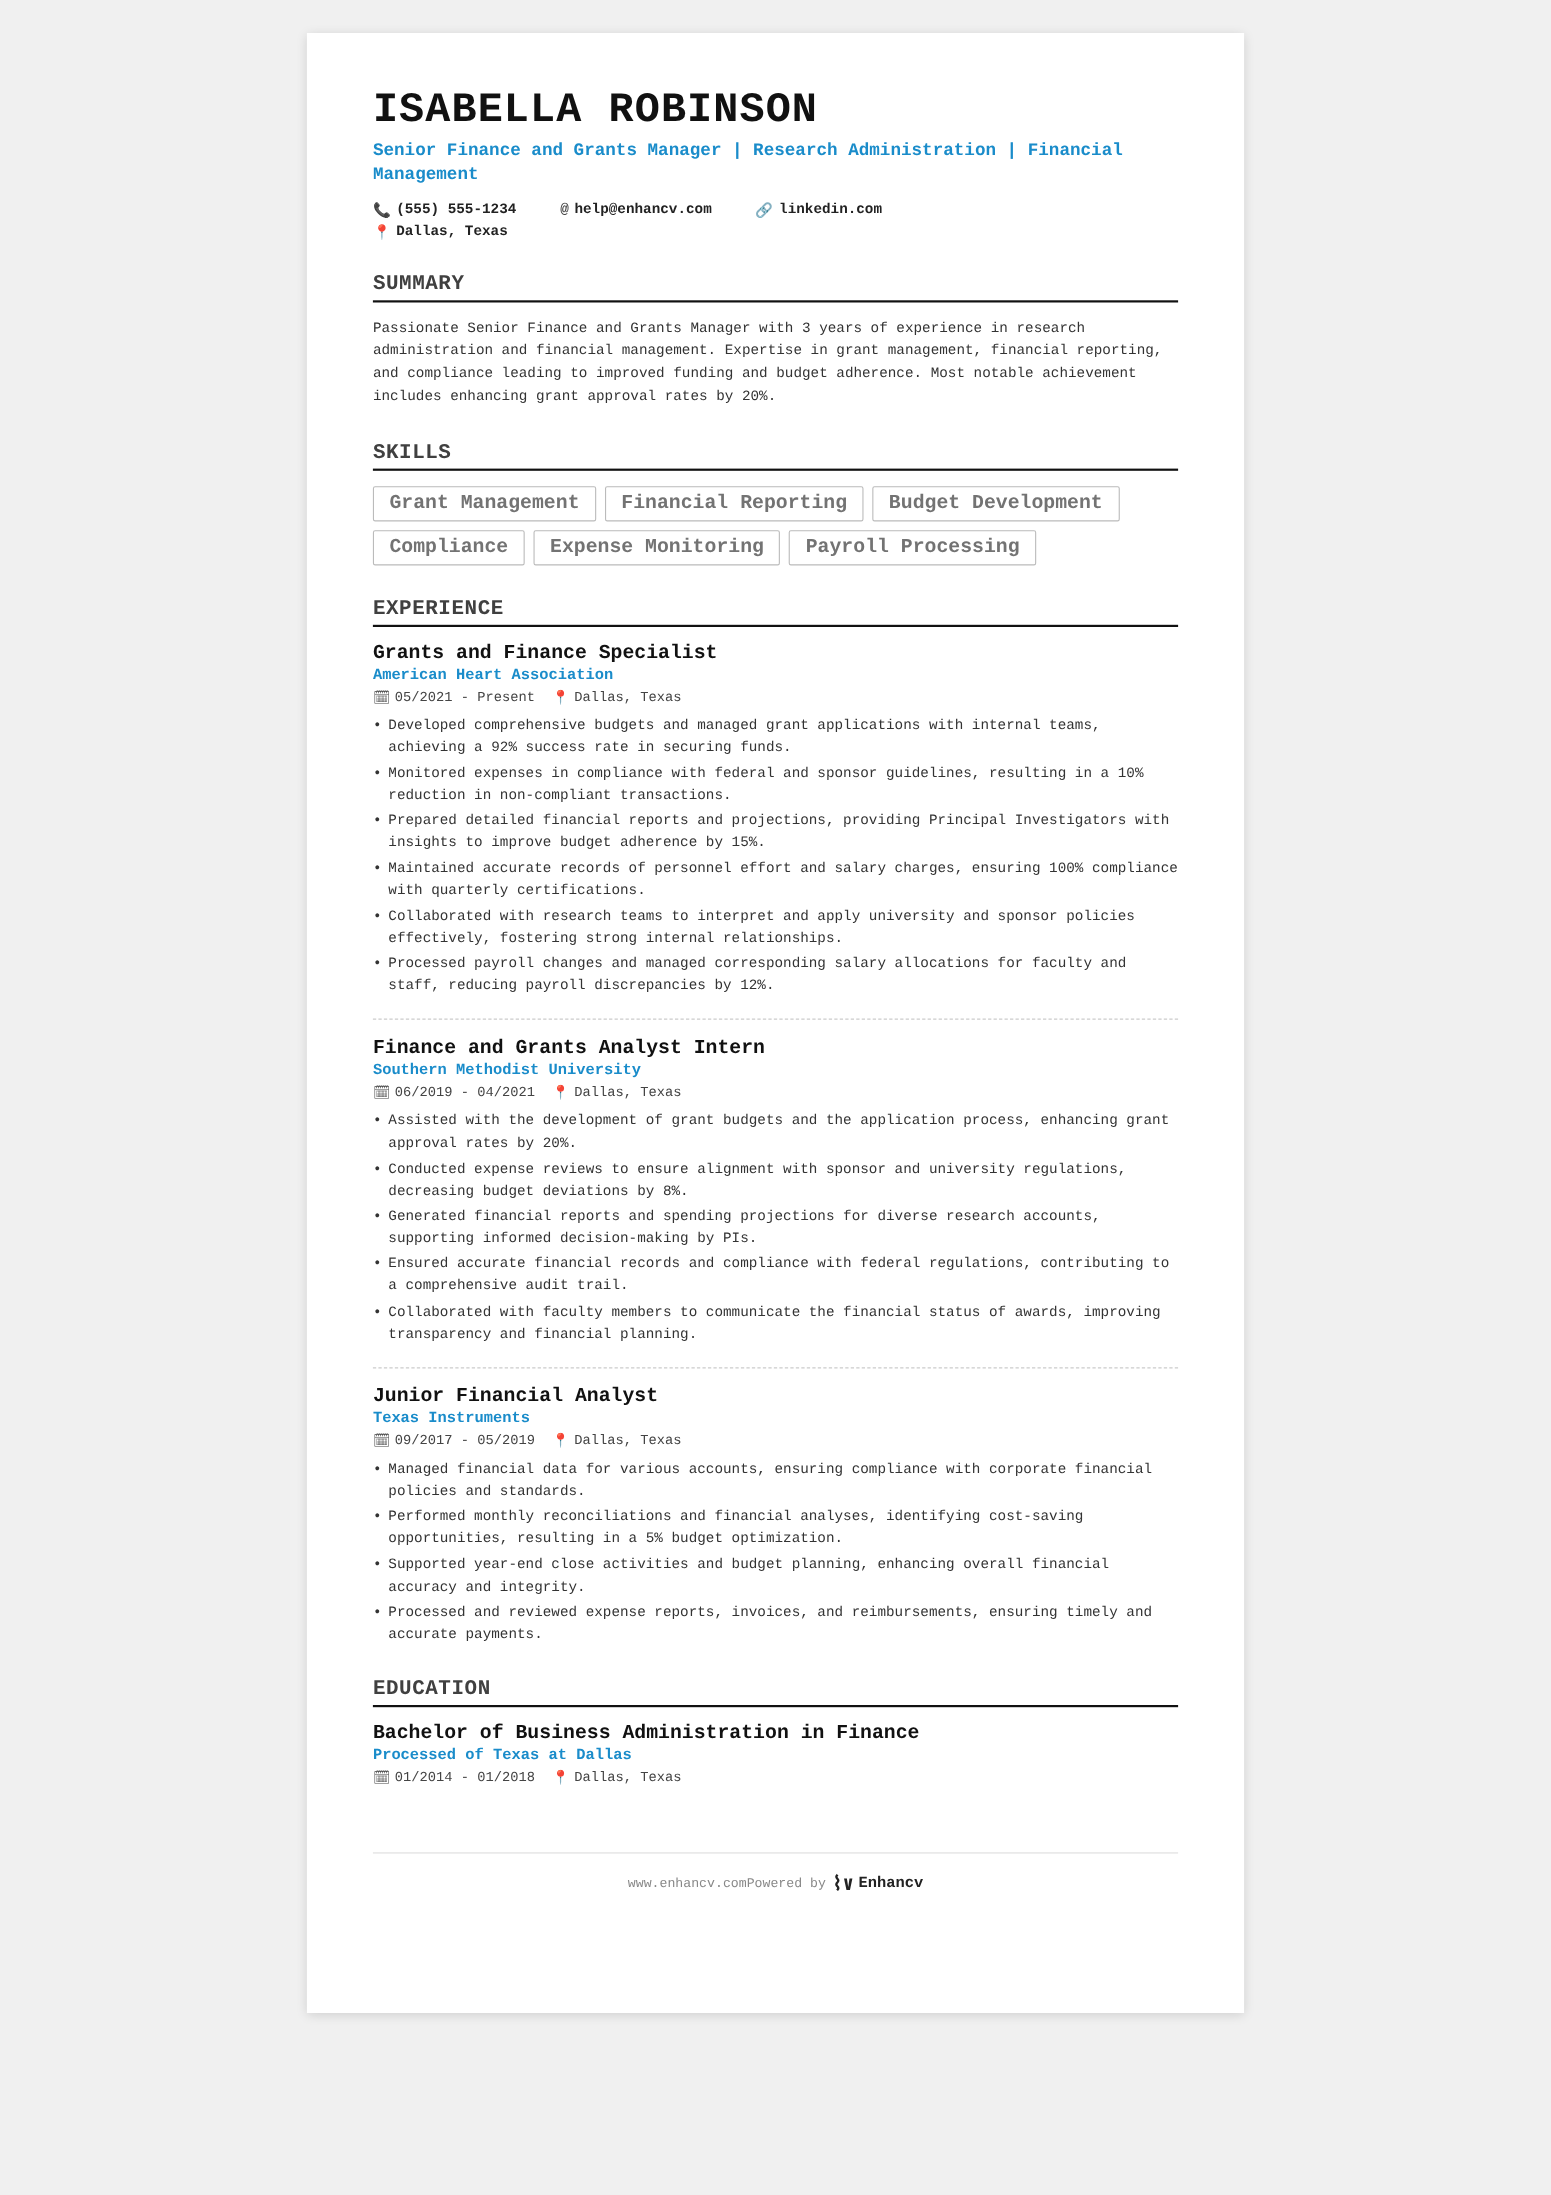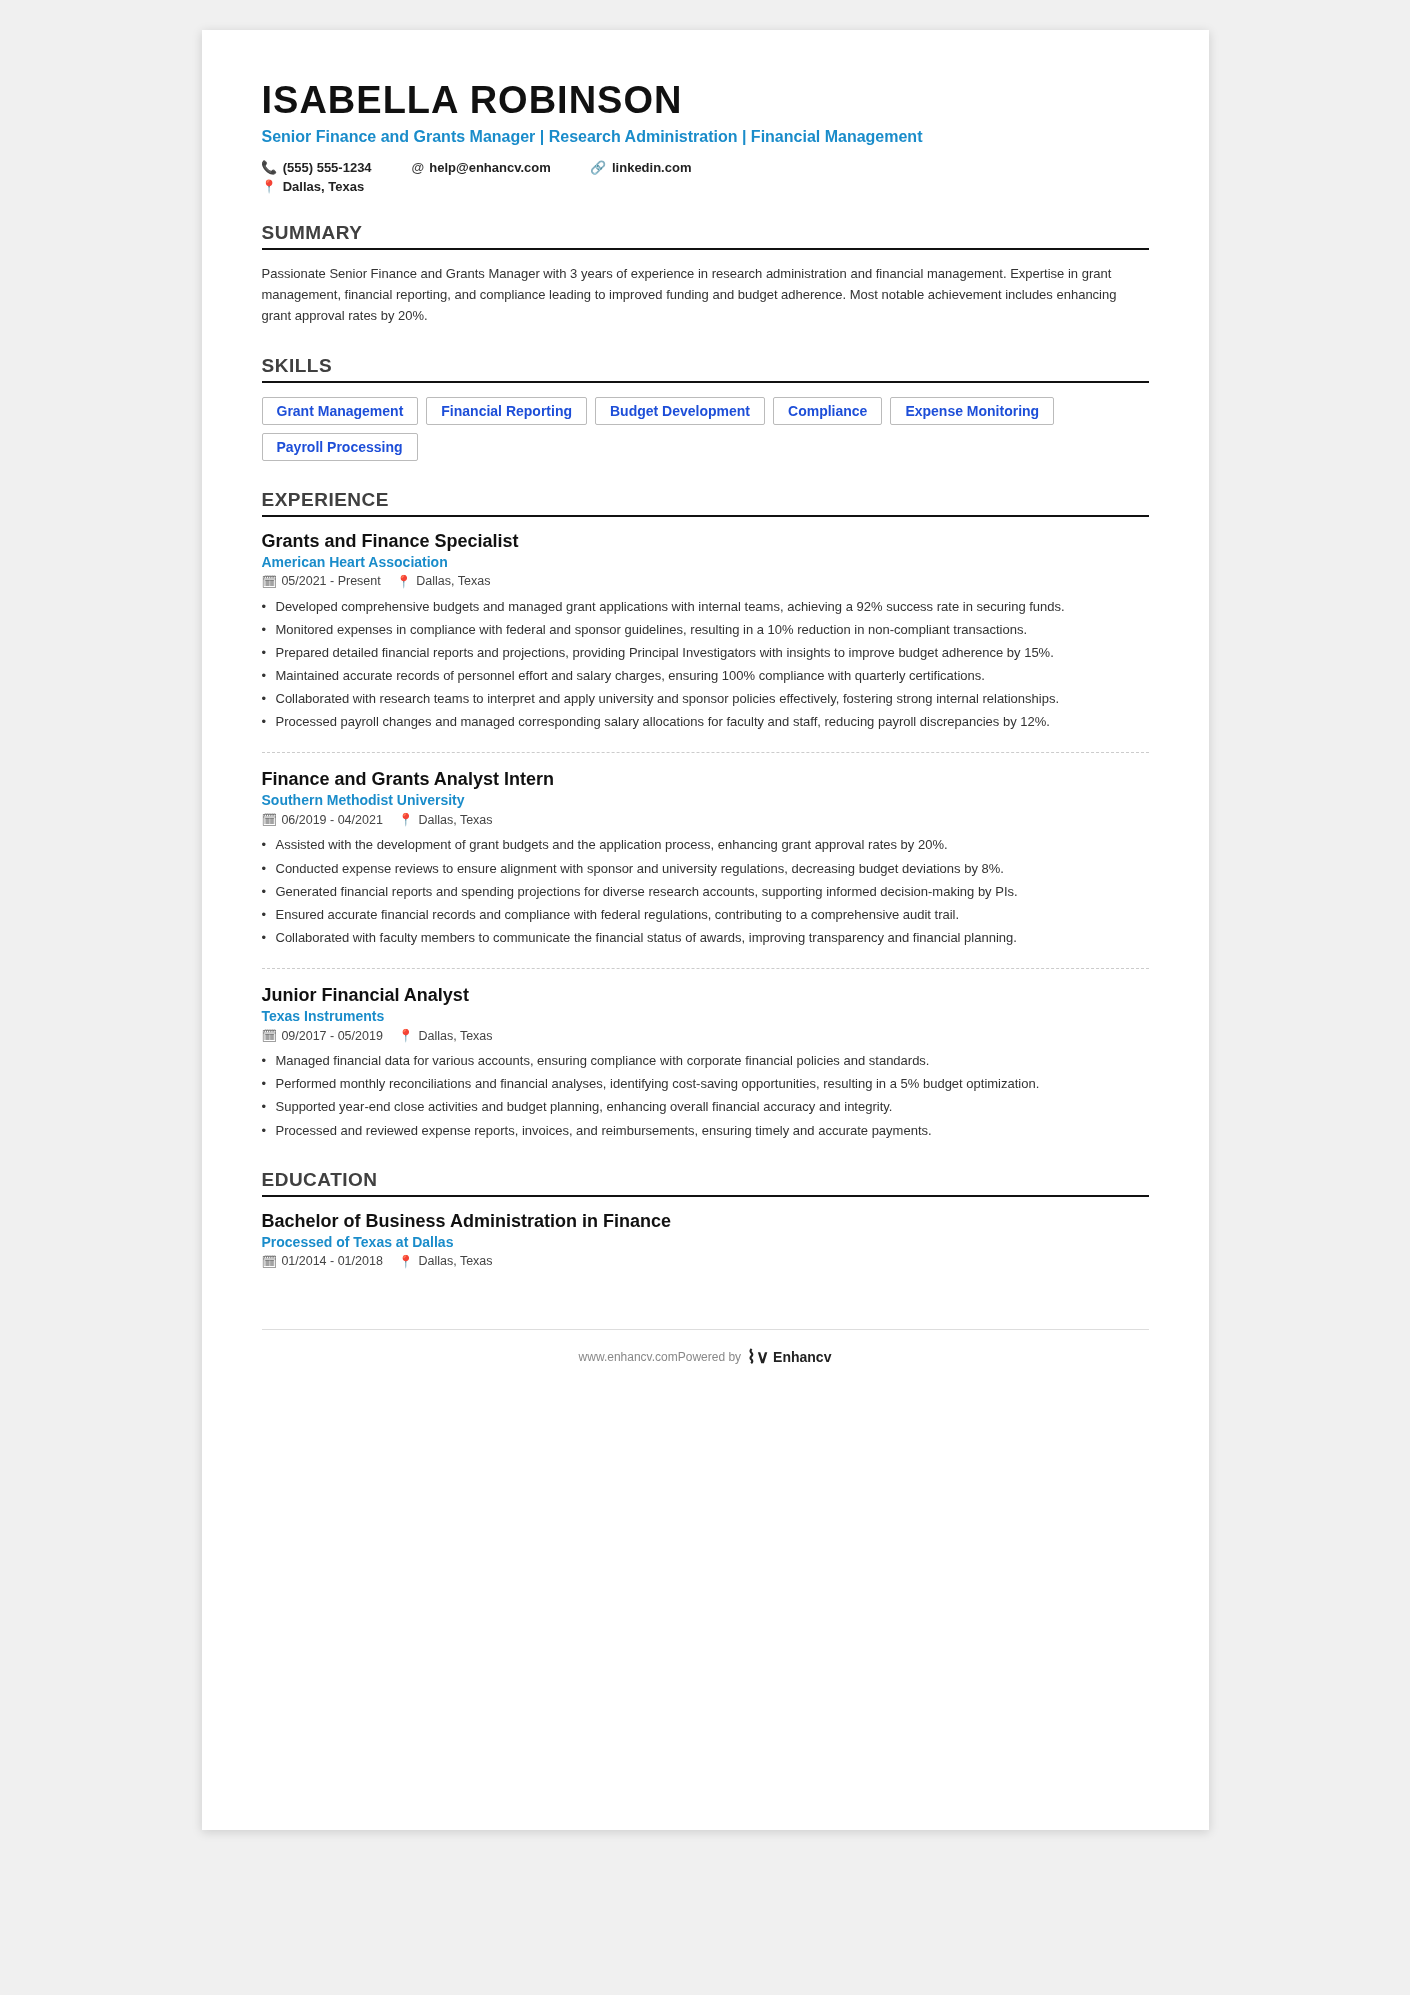--- a/index.html
+++ b/index.html
@@ -5,25 +5,26 @@
     * { margin: 0; padding: 0; box-sizing: border-box; }
     body {
       font-family: Arial, sans-serif;
       background: #f0f0f0;
       display: flex;
       justify-content: center;
       padding: 30px 0;
     }
     .page {
       background: #fff;
-      width: 1007px;
+      width: 852px;
       min-height: 1800px;
       padding: 50px 60px 60px 60px;
       position: relative;
       box-shadow: 0 2px 10px rgba(0,0,0,0.15);
+      font-family: Liberation Mono, monospace;
     }
     .header-name {
       font-size: 38px;
       font-weight: 900;
       color: #111;
       letter-spacing: 1px;
       line-height: 1.1;
       margin-bottom: 4px;
     }
     .header-title {
@@ -79,23 +80,23 @@
       line-height: 1.6;
     }
     .skills-grid {
       display: flex;
       flex-wrap: wrap;
       gap: 8px;
     }
     .skill-tag {
       border: 1.5px solid #bbb;
       padding: 5px 14px;
-      font-size: 14px;
-      font-weight: 700;
-      color: #1d4ed8;
+      font-size: 18px;
+      font-weight: 700;
+      color: #737373;
       border-radius: 2px;
     }
     .job {
       margin-bottom: 20px;
     }
     .job + .job {
       border-top: 1px dashed #ccc;
       padding-top: 16px;
     }
     .job-title {

